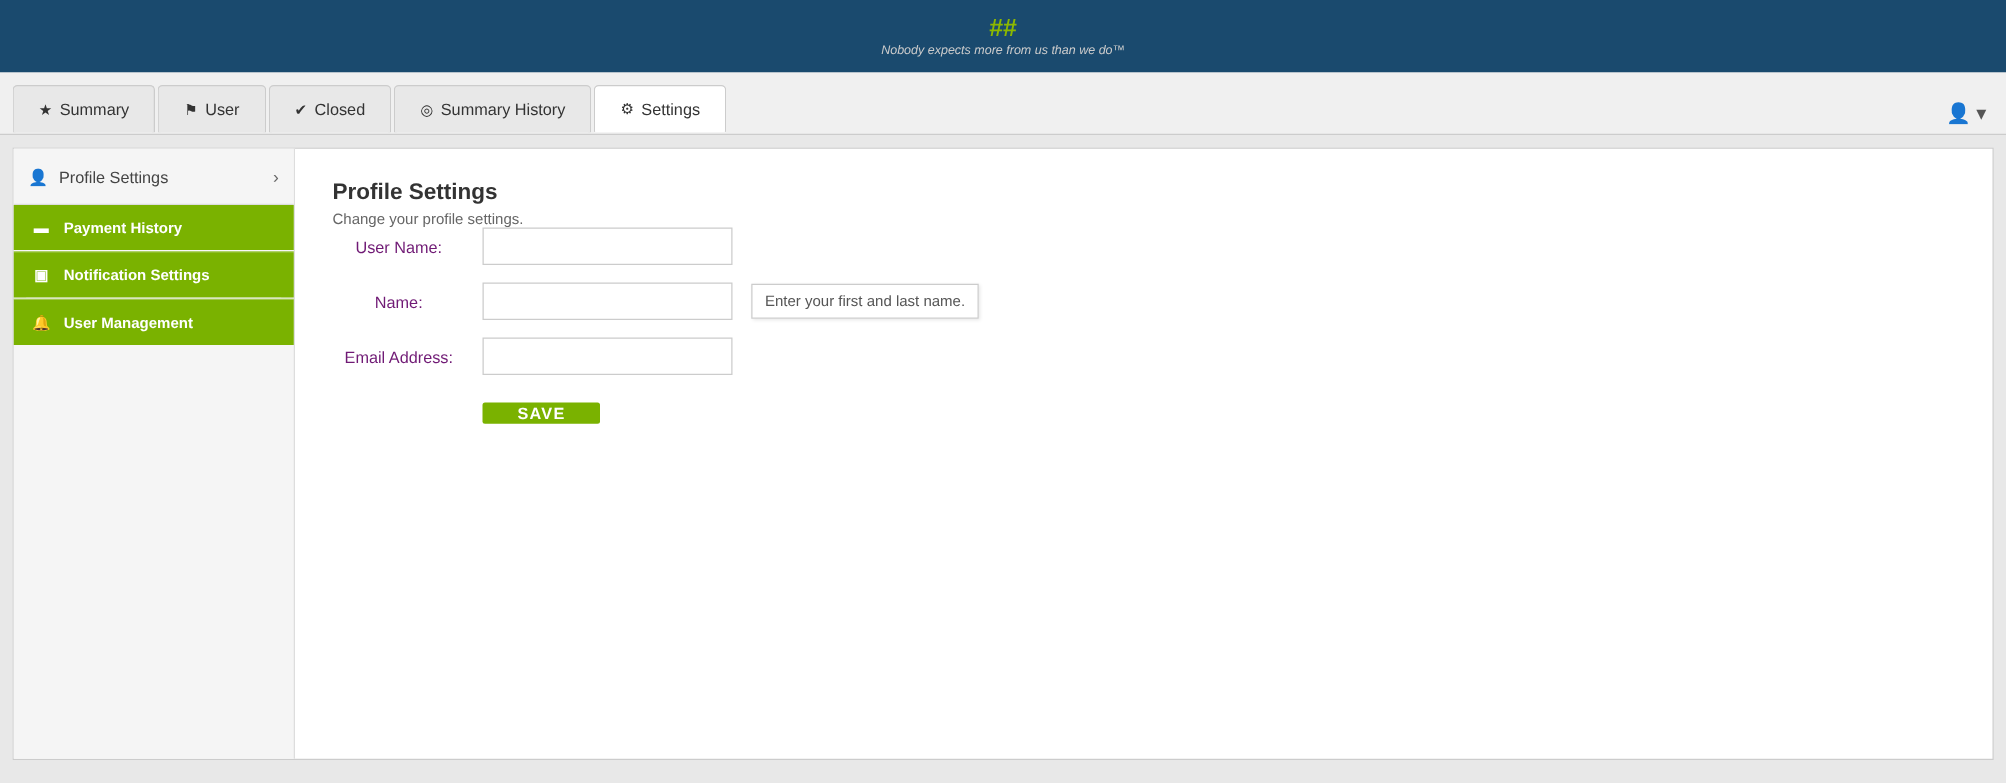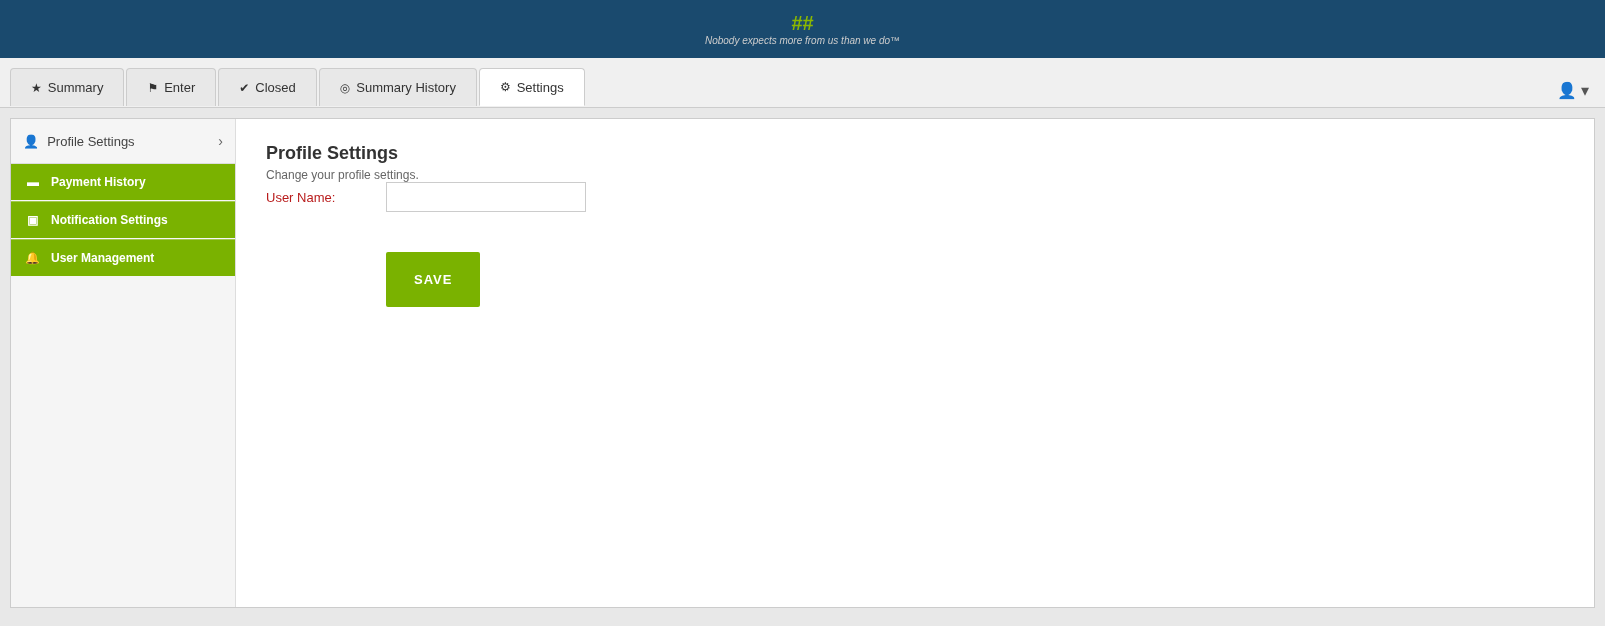--- a/index.html
+++ b/index.html
@@ -190,22 +190,22 @@
     }
     .form-row {
       display: flex;
       align-items: center;
       margin-bottom: 14px;
       position: relative;
     }
     .form-label {
       width: 120px;
       font-size: 13px;
-      color: #b91c1c;
-      text-align: left;
+      color: #701a75;
+      text-align: center;
       padding-right: 14px;
     }
     .form-input {
       width: 200px;
       height: 30px;
       border: 1px solid #ccc;
       padding: 0 8px;
       font-size: 13px;
       outline: none;
     }
@@ -218,25 +218,25 @@
       border: 1px solid #ccc;
       padding: 6px 10px;
       font-size: 12px;
       color: #555;
       white-space: nowrap;
       box-shadow: 1px 1px 3px rgba(0,0,0,0.1);
     }
 
     .save-btn {
       display: block;
-      margin: 40px 0 0 120px;
+      margin: 22px 0 0 120px;
       background: #7ab200;
       color: white;
       border: none;
-      padding: 20px 28px;
+      padding: 1px 28px;
       font-size: 13px;
       font-weight: bold;
       letter-spacing: 1px;
       cursor: pointer;
       border-radius: 2px;
     }
   </style>
 </head>
 <body>
 
@@ -249,21 +249,21 @@
   </div>
 </header>
 
 <nav class="nav-bar">
   <a class="nav-tab">
     <span class="nav-tab-icon">★</span>
     <span>Summary</span>
   </a>
   <a class="nav-tab">
     <span class="nav-tab-icon">⚑</span>
-    <span>Enter</span>
+    <span>User</span>
   </a>
   <a class="nav-tab">
     <span class="nav-tab-icon">✔</span>
     <span>Closed</span>
   </a>
   <a class="nav-tab">
     <span class="nav-tab-icon">◎</span>
     <span>Summary History</span>
   </a>
   <a class="nav-tab active">
@@ -306,18 +306,27 @@
 
   <main class="form-area">
     <h1 class="form-title">Profile Settings</h1>
     <p class="form-subtitle">Change your profile settings.</p>
 
     <div class="form-row">
       <label class="form-label">User Name:</label>
       <input class="form-input" type="text" style="">
     </div>
 
-
+    <div class="form-row">
+      <label class="form-label">Name:</label>
+      <input class="form-input" type="text" style="">
+      <div class="form-tooltip">Enter your first and last name.</div>
+    </div>
+
+    <div class="form-row">
+      <label class="form-label">Email Address:</label>
+      <input class="form-input" type="email" style="">
+    </div>
 
     <button class="save-btn">SAVE</button>
   </main>
 
 </div>
 
 </body></html>

